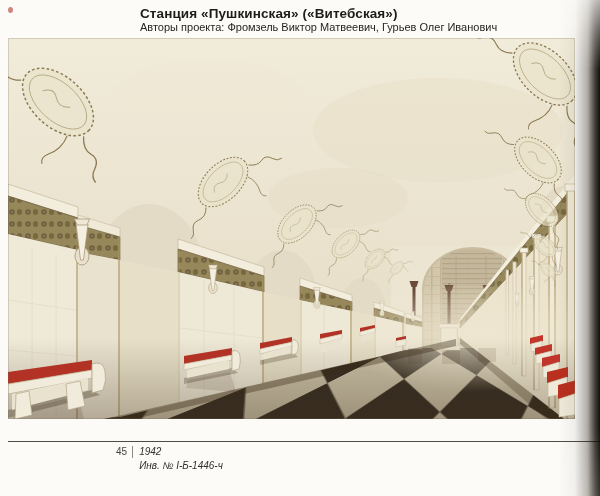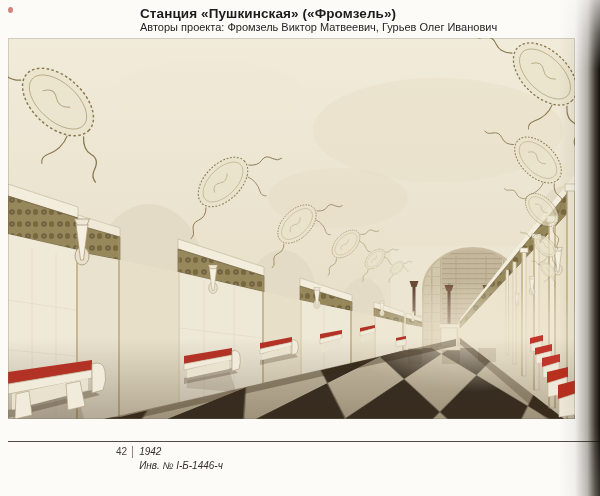--- a/index.html
+++ b/index.html
@@ -43,21 +43,21 @@
   .cap-block{font-style:italic;color:#33302c;}
   .cap-title{font-size:10.5px;font-weight:bold;color:#191816;line-height:13px;}
   .cap-line{font-size:10px;line-height:13.5px;}
 </style>
 </head>
 <body>
 
 <div class="page">
 
   <div class="hdr">
-    <div class="hdr-title">Станция «Пушкинская» («Фромзель»)</div>
+    <div class="hdr-title">Станция «Пушкинская» («Витебская»)</div>
     <div class="hdr-authors">Авторы проекта: Фромзель Виктор Матвеевич, Гурьев Олег Иванович</div>
   </div>
 
   <div class="artwork">
     <div class="floor-wrap">
       <div class="floor"></div>
     </div>
 
     <svg width="567" height="381" viewBox="0 0 567 381">
       <defs>
@@ -360,21 +360,21 @@
 
       <rect x="0.5" y="0.5" width="566" height="380" fill="none" stroke="#78705c" stroke-opacity=".25"></rect>
     </svg>
   </div>
 
   <div class="corner-dot"></div>
 
   <div class="rule"></div>
 
   <div class="caption">
-    <span class="cap-num">42</span>
+    <span class="cap-num">45</span>
     <span class="cap-div"></span>
     <div class="cap-block">
       <div class="cap-line">1942</div>
       <div class="cap-line">Инв. № I-Б-1446-ч</div>
     </div>
   </div>
 
   <div class="gutter"></div>
 </div>
 

